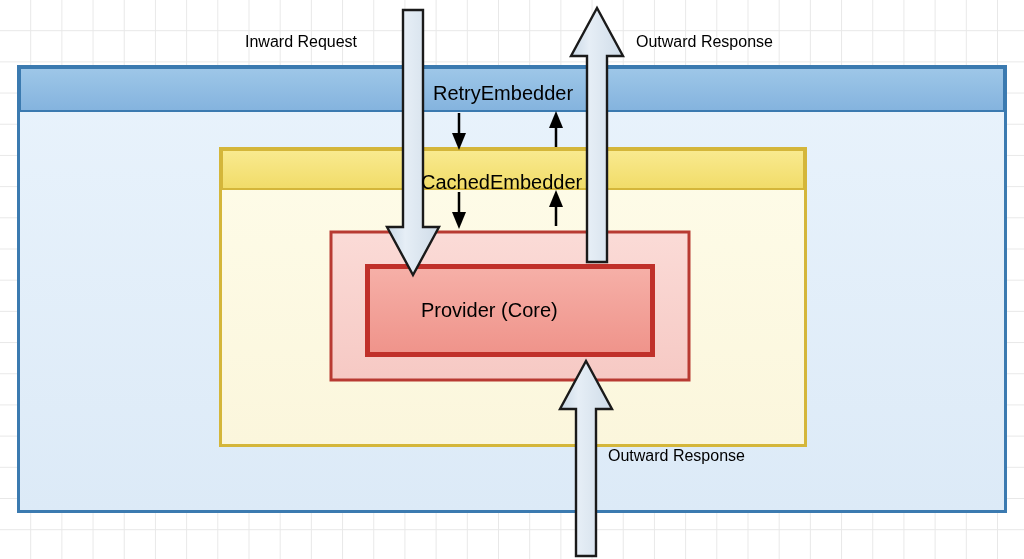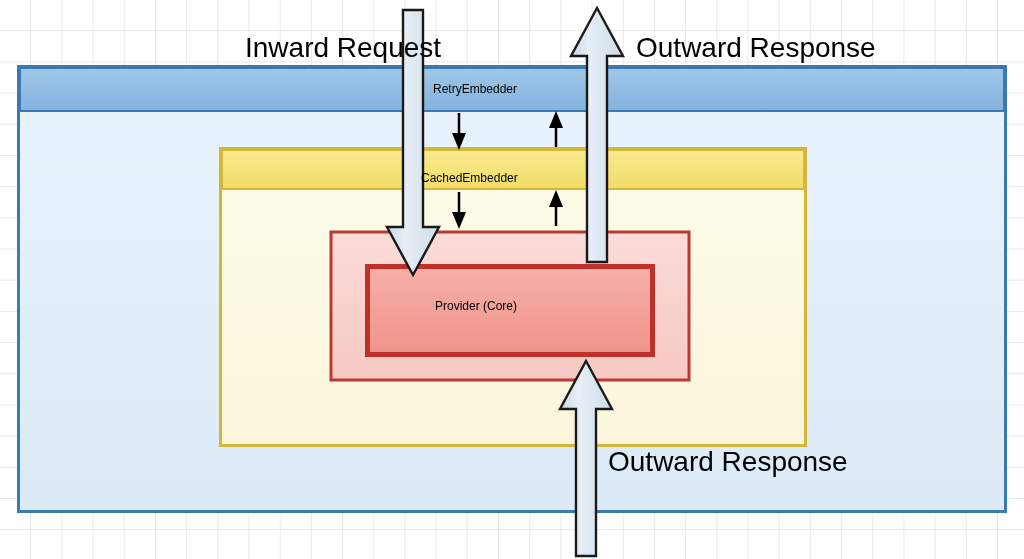--- a/index.html
+++ b/index.html
@@ -25,28 +25,28 @@
   .svg-layer {
     position: absolute;
     left: 0;
     top: 0;
     width: 1024px;
     height: 559px;
   }
   .box-label {
     position: absolute;
     color: #000000;
-    font-size: 12px;
+    font-size: 20px;
     line-height: 1;
     white-space: nowrap;
   }
   .flow-label {
     position: absolute;
     color: #000000;
-    font-size: 28px;
+    font-size: 16px;
     line-height: 1;
     white-space: nowrap;
   }
 </style>
 </head>
 <body>
 
 <div id="canvas">
 
   <svg class="svg-layer" viewBox="0 0 1024 559" width="1024" height="559" xmlns="http://www.w3.org/2000/svg">
@@ -119,21 +119,21 @@
 
     <polygon points="587,262 587,56 571,56 597,8 623,56 607,56 607,262" fill="url(#gradArrow)" stroke="#1a1a1a" stroke-width="2.4" stroke-linejoin="miter"></polygon>
 
     <polygon points="576,556 576,409 560,409 586,361 612,409 596,409 596,556" fill="url(#gradArrow)" stroke="#1a1a1a" stroke-width="2.4" stroke-linejoin="miter"></polygon>
   </svg>
 
   <div class="box-label" style="left:433px; top:83px;">RetryEmbedder</div>
 
   <div class="box-label" style="left:421px; top:172px;">CachedEmbedder</div>
 
-  <div class="box-label" style="left:435px; top:300px;">Provider (Core)</div>
+  <div class="box-label" style="left:421px; top:300px;">Provider (Core)</div>
 
   <div class="flow-label" style="left:245px; top:34px;">Inward Request</div>
 
   <div class="flow-label" style="left:636px; top:34px;">Outward Response</div>
 
   <div class="flow-label" style="left:608px; top:448px;">Outward Response</div>
 
 </div>
 
 </body></html>

